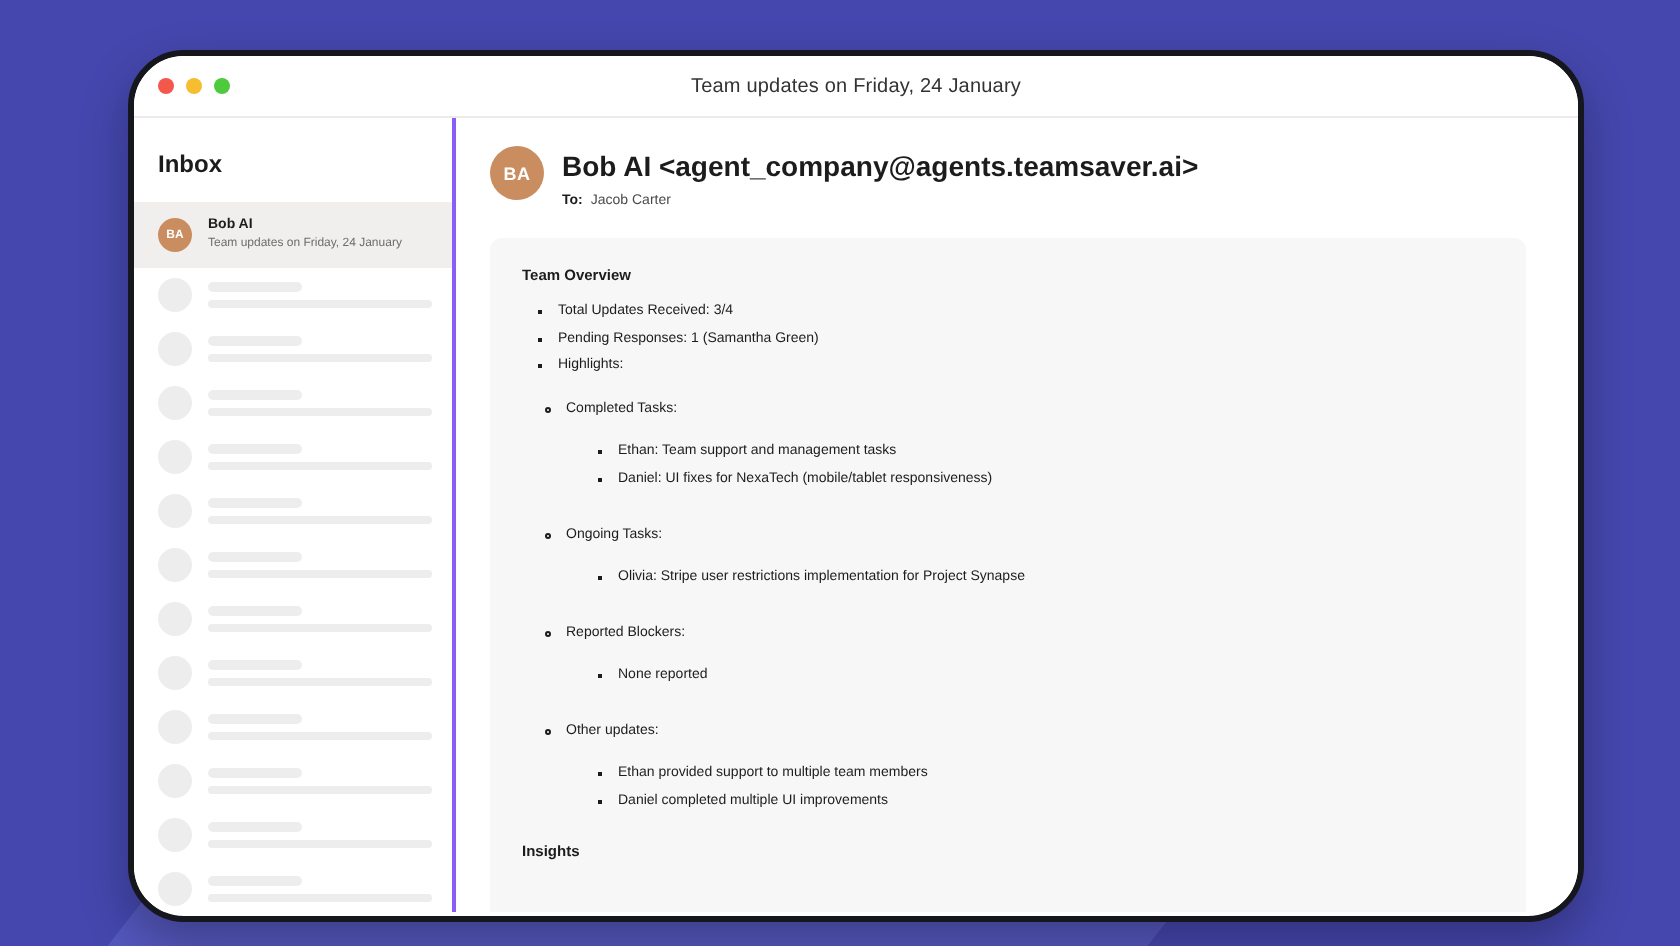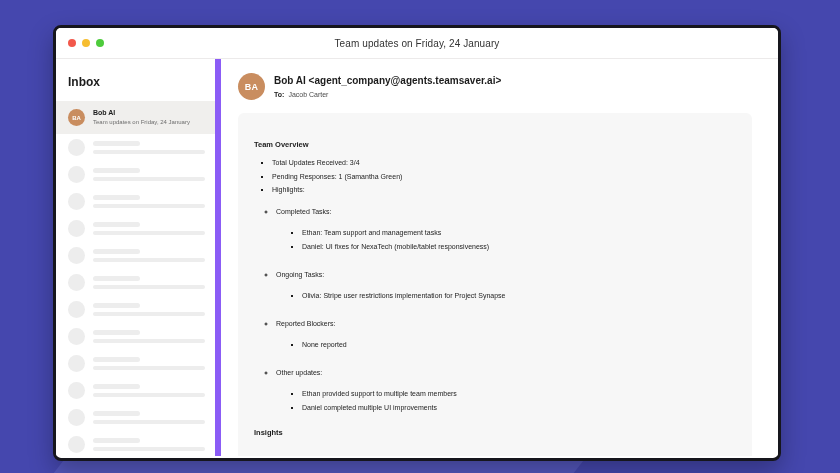--- a/index.html
+++ b/index.html
@@ -29,27 +29,27 @@
     bottom: -120px;
     width: 520px;
     height: 260px;
     background: #5457bd;
     transform: skewX(-38deg);
     transform-origin: bottom left;
   }
 
   .window {
     position: absolute;
-    left: 53px;
+    left: 64px;
     top: 25px;
     width: 722px;
     height: 430px;
     background: #ffffff;
     border: 3px solid #16161d;
-    border-radius: 8px;
+    border-radius: 28px;
     overflow: hidden;
     box-shadow: 0 10px 24px rgba(0,0,0,0.28);
   }
 
   .titlebar {
     position: relative;
     height: 30px;
     background: #ffffff;
     border-bottom: 1px solid #eceaea;
     display: flex;
@@ -82,21 +82,21 @@
 
   .body-row {
     display: flex;
     height: 397px;
   }
 
   
   .sidebar {
     width: 159px;
     background: #ffffff;
-    border-right: 6px solid #8b5cf6;
+    border-right: 2px solid #8b5cf6;
     overflow: hidden;
     flex-shrink: 0;
   }
   .sidebar-title {
     font-size: 12px;
     font-weight: bold;
     color: #1c1c1c;
     padding: 16px 0 12px 12px;
   }
   .mail-item {
@@ -192,21 +192,21 @@
     color: #ffffff;
     font-size: 9px;
     font-weight: bold;
     display: flex;
     align-items: center;
     justify-content: center;
     flex-shrink: 0;
     letter-spacing: 0.3px;
   }
   .reader-from {
-    font-size: 10px;
+    font-size: 14px;
     font-weight: bold;
     color: #1c1c1c;
     line-height: 1.5;
   }
   .reader-to {
     font-size: 7px;
     color: #4a4a4a;
     line-height: 1.9;
   }
   .reader-to .to-label {
@@ -225,21 +225,21 @@
     font-size: 7.5px;
     color: #1c1c1c;
     line-height: 1.75;
     max-width: 420px;
     margin-bottom: 14px;
   }
   .section-heading {
     font-size: 7.5px;
     font-weight: bold;
     color: #1c1c1c;
-    margin: 13px 0 7px 0;
+    margin: 0 0 7px 0;
   }
 
   ul.lvl1 {
     margin: 0 0 0 4px;
     padding-left: 14px;
     list-style-type: square;
   }
   ul.lvl1 > li {
     font-size: 7px;
     color: #1c1c1c;

